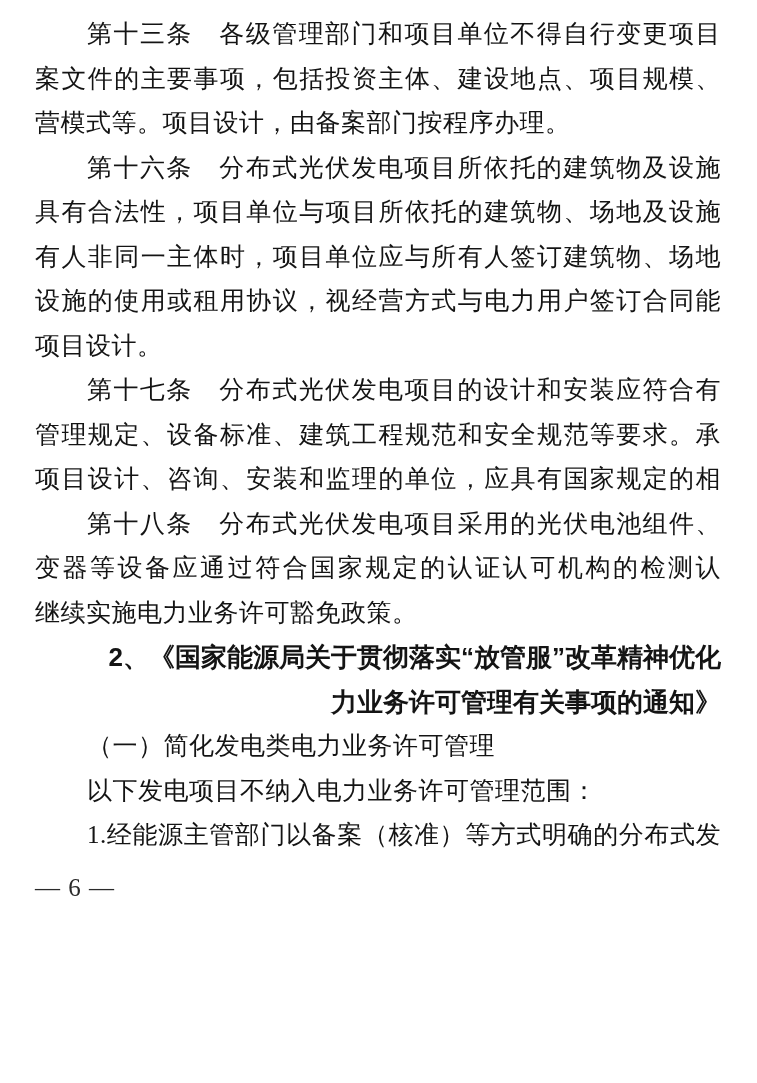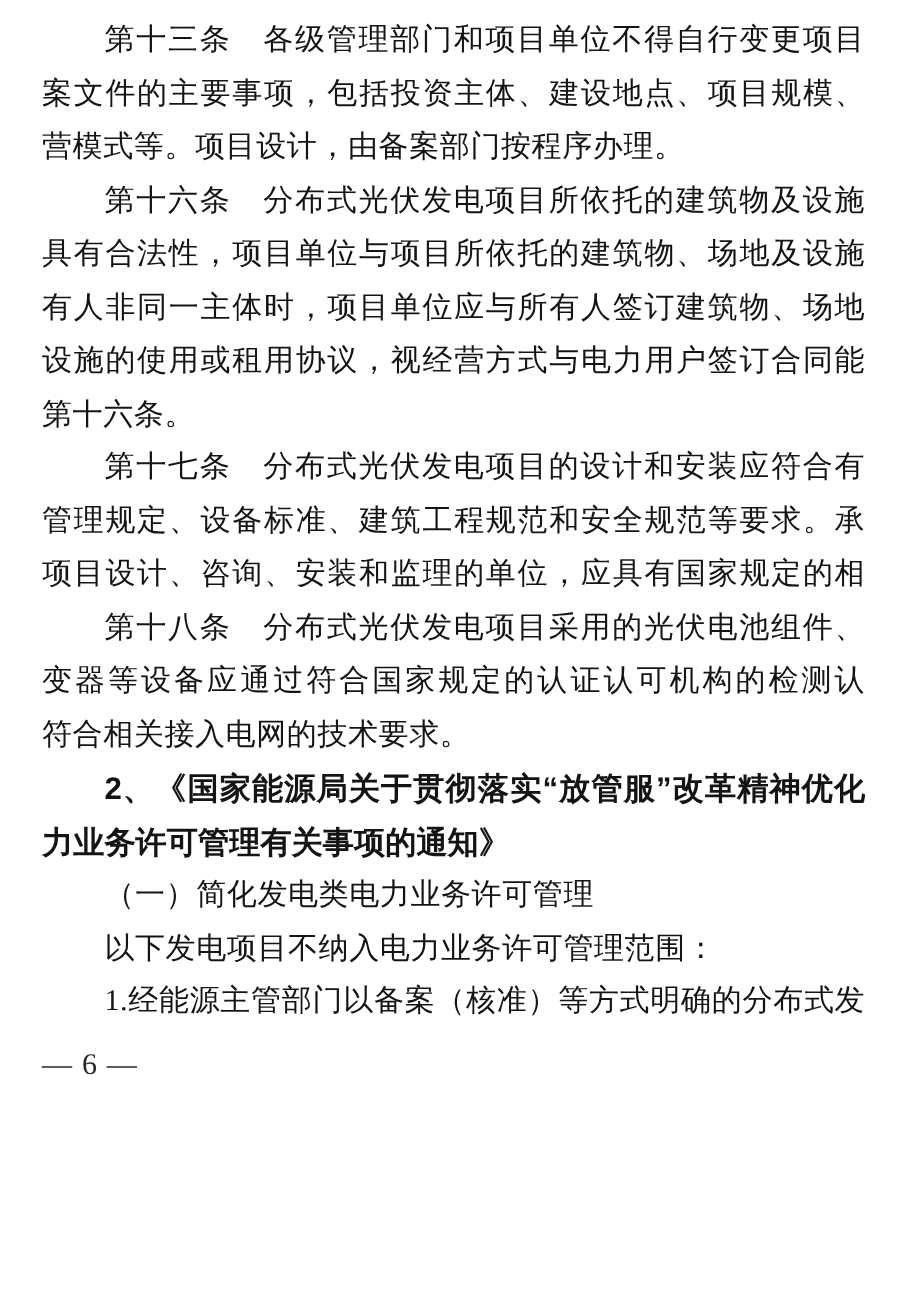--- a/index.html
+++ b/index.html
@@ -36,20 +36,21 @@
     overflow:hidden;
   }
   .line.indent{
     text-indent:52px;
   }
   .line.bold{
     font-family:"Liberation Sans","DejaVu Sans",sans-serif;
     font-weight:700;
     font-size:26px;
     letter-spacing:0;
+    text-align:right;
   }
   .footer{
     margin-top:15px;
     padding-left:35px;
     font-size:25px;
     line-height:30px;
     color:#2a2a2a;
     letter-spacing:1px;
   }
 </style>
@@ -58,27 +59,27 @@
 
 <div class="page">
   <main class="doc-body">
     <div class="line indent fill">第十三条　各级管理部门和项目单位不得自行变更项目备</div>
     <div class="line fill">案文件的主要事项，包括投资主体、建设地点、项目规模、运</div>
     <div class="line">营模式等。项目设计，由备案部门按程序办理。</div>
     <div class="line indent fill">第十六条　分布式光伏发电项目所依托的建筑物及设施应</div>
     <div class="line fill">具有合法性，项目单位与项目所依托的建筑物、场地及设施所</div>
     <div class="line fill">有人非同一主体时，项目单位应与所有人签订建筑物、场地及</div>
     <div class="line fill">设施的使用或租用协议，视经营方式与电力用户签订合同能源</div>
-    <div class="line">第十六条。</div>
+    <div class="line">项目设计。</div>
     <div class="line indent fill">第十七条　分布式光伏发电项目的设计和安装应符合有关</div>
     <div class="line fill">管理规定、设备标准、建筑工程规范和安全规范等要求。承担</div>
     <div class="line fill">项目设计、咨询、安装和监理的单位，应具有国家规定的相应</div>
     <div class="line indent fill">第十八条　分布式光伏发电项目采用的光伏电池组件、逆</div>
     <div class="line fill">变器等设备应通过符合国家规定的认证认可机构的检测认证，</div>
-    <div class="line">符合相关接入电网的技术要求。</div>
+    <div class="line">继续实施电力业务许可豁免政策。</div>
     <div class="line indent fill bold">2、《国家能源局关于贯彻落实“放管服”改革精神优化电</div>
     <div class="line bold">力业务许可管理有关事项的通知》</div>
     <div class="line indent">（一）简化发电类电力业务许可管理</div>
     <div class="line indent">以下发电项目不纳入电力业务许可管理范围：</div>
     <div class="line indent fill">1.经能源主管部门以备案（核准）等方式明确的分布式发电</div>
   </main>
 
   <footer class="footer">
     <span>— 6 —</span>
   </footer>

